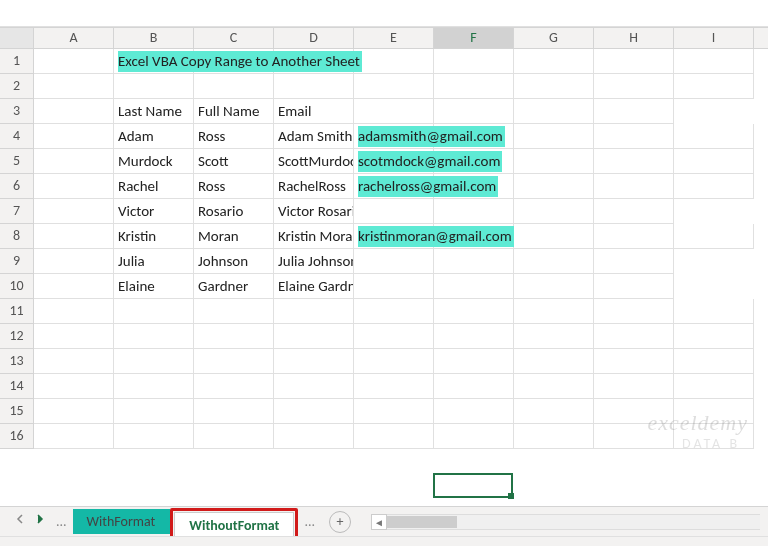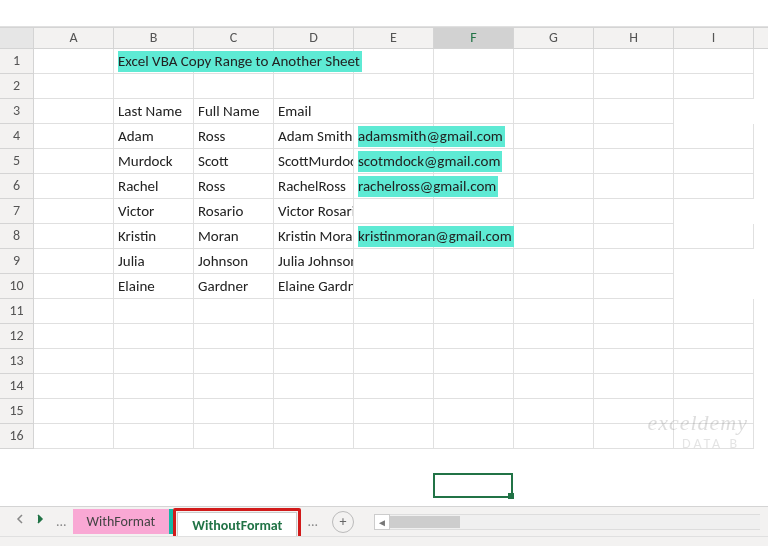--- a/index.html
+++ b/index.html
@@ -107,22 +107,22 @@
     line-height: 18px;
     cursor: pointer;
     font-size: 11px;
   }
   .nav-btn.green svg path { fill:#217346; }
   .ellipsis { color:#888; padding: 0 6px; cursor:pointer; }
   .tab {
     padding: 4px 14px;
     color: #444;
     cursor: pointer;
-    border-right: 4px solid #14b8a6;
-    background:#f9a8d4;
+    border-right: 1px solid #14b8a6;
+    background:#14b8a6;
   }
   .tab.active {
     background: #fff;
     color: #217346;
     font-weight: bold;
     border-bottom: 2px solid #fff;
     border-top: 1px solid #ccc;
     border-left: 1px solid #ccc;
     border-right: 1px solid #ccc;
   }

